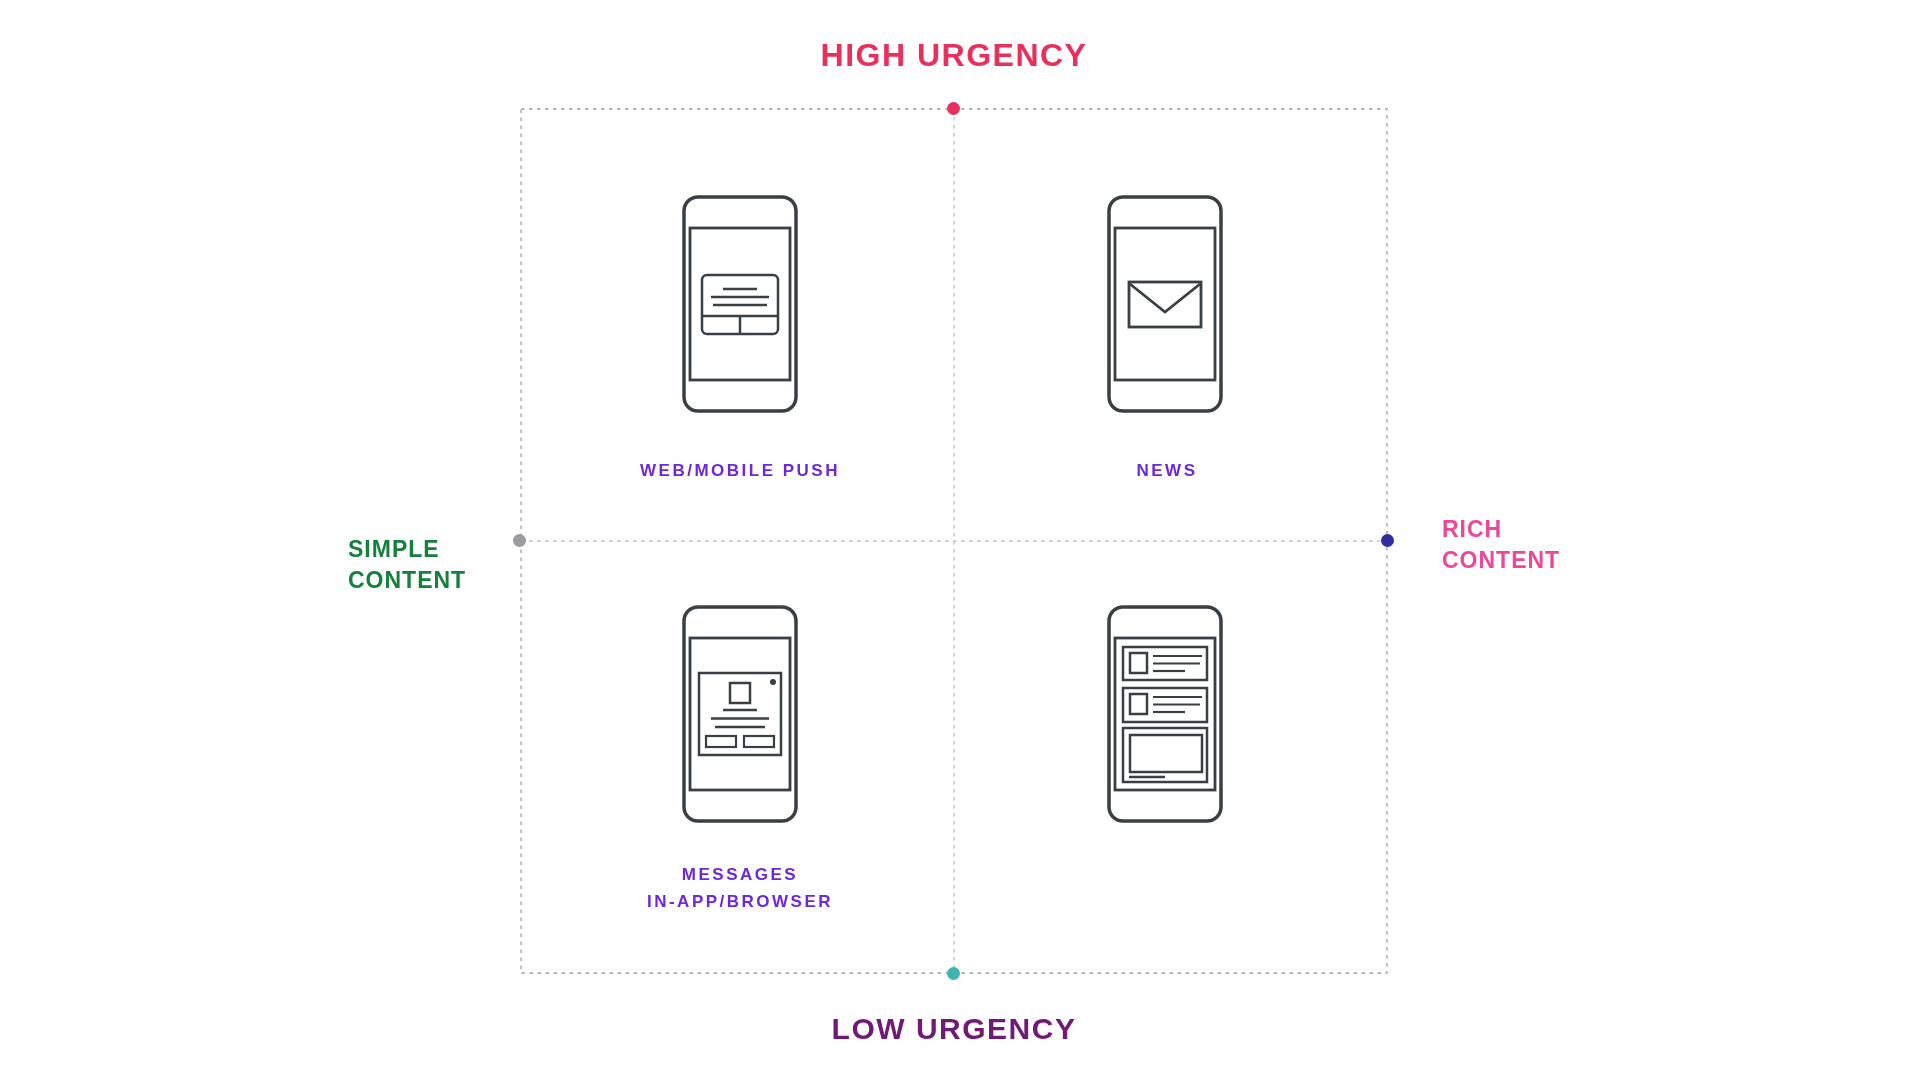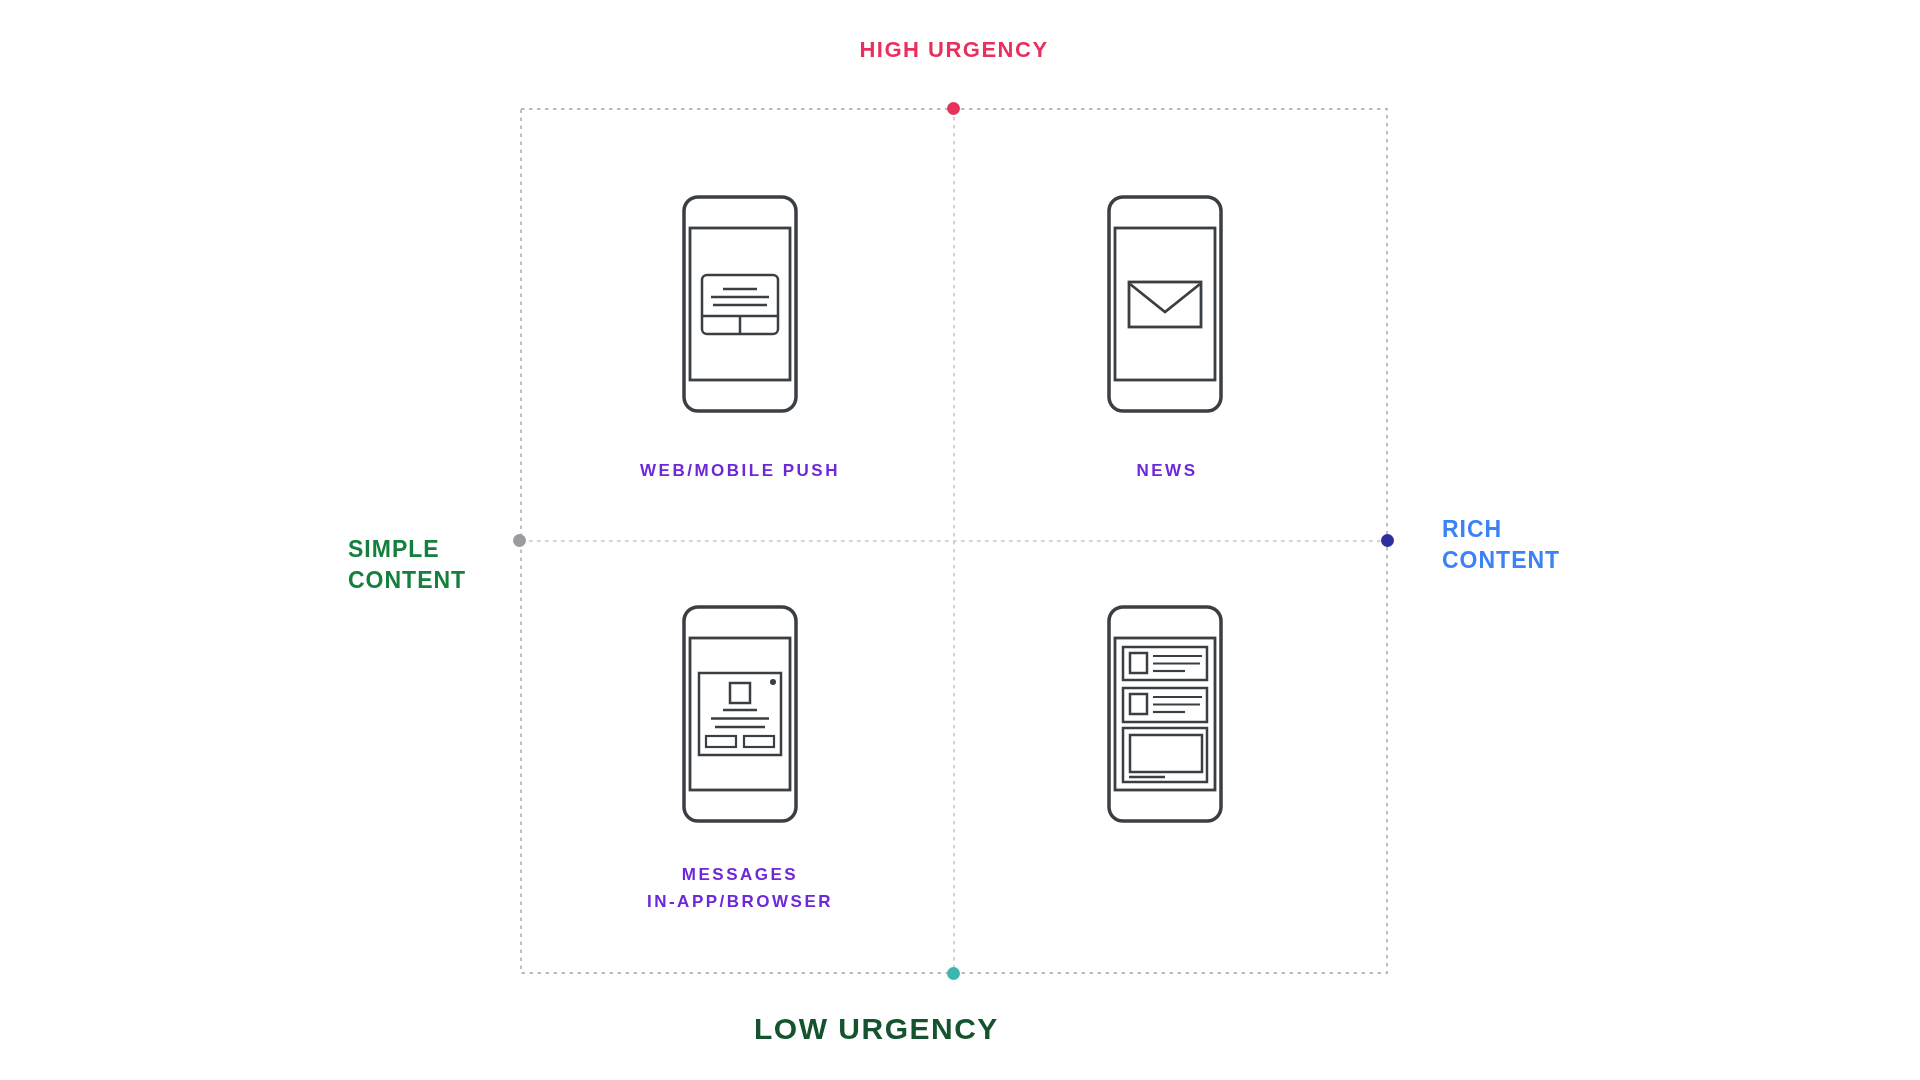--- a/index.html
+++ b/index.html
@@ -11,25 +11,25 @@
 
   
   .dot{position:absolute;width:13px;height:13px;border-radius:50%;}
   .dot-top{left:947px;top:102px;background:#e9305c;}
   .dot-bottom{left:947px;top:967px;background:#3bb7ae;}
   .dot-left{left:513px;top:534px;background:#9b9ba0;}
   .dot-right{left:1381px;top:534px;background:#2e2f9e;}
 
   
   .axis-label{position:absolute;font-weight:bold;}
-  .axis-top{left:754px;top:37px;width:400px;text-align:center;font-size:22px;letter-spacing:1.5px;color:#e9305c;}
-  .axis-bottom{left:754px;top:1012px;width:400px;font-size:30px;letter-spacing:1.5px;color:#14532d;}
+  .axis-top{left:754px;top:37px;width:400px;text-align:center;font-size:32px;letter-spacing:1.5px;color:#e9305c;}
+  .axis-bottom{left:754px;top:1012px;width:400px;text-align:center;font-size:30px;letter-spacing:1.5px;color:#701a75;}
   .axis-side{font-size:23px;line-height:31px;letter-spacing:1px;}
   .axis-left{left:348px;top:518px;color:#15803d;margin-top:16px;}
-  .axis-right{left:1442px;top:514px;color:#3b82f6;}
+  .axis-right{left:1442px;top:514px;color:#ec4899;}
   .axis-side span{display:block;}
 
   
   .phone{position:absolute;width:116px;height:218px;}
   .phone-tl{left:682px;top:195px;}
   .phone-tr{left:1107px;top:195px;}
   .phone-bl{left:682px;top:605px;}
   .phone-br{left:1107px;top:605px;}
   .quad-label{position:absolute;width:500px;text-align:center;font-weight:bold;font-size:17px;letter-spacing:2.5px;line-height:27px;color:#6d28d9;}
   .quad-label span{display:block;}

